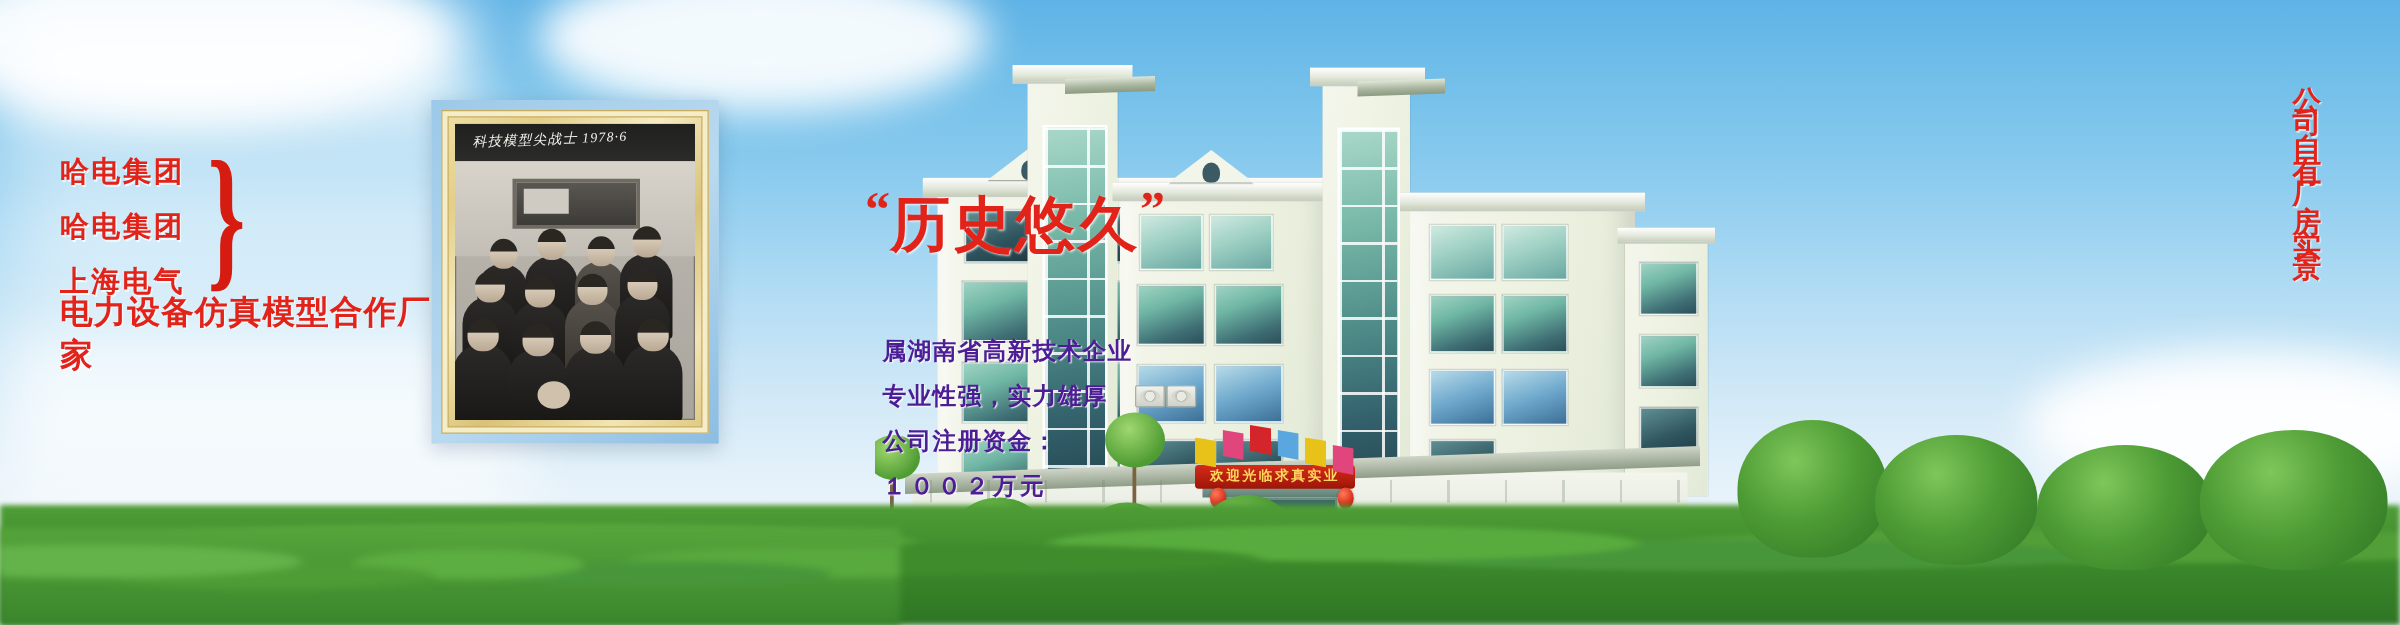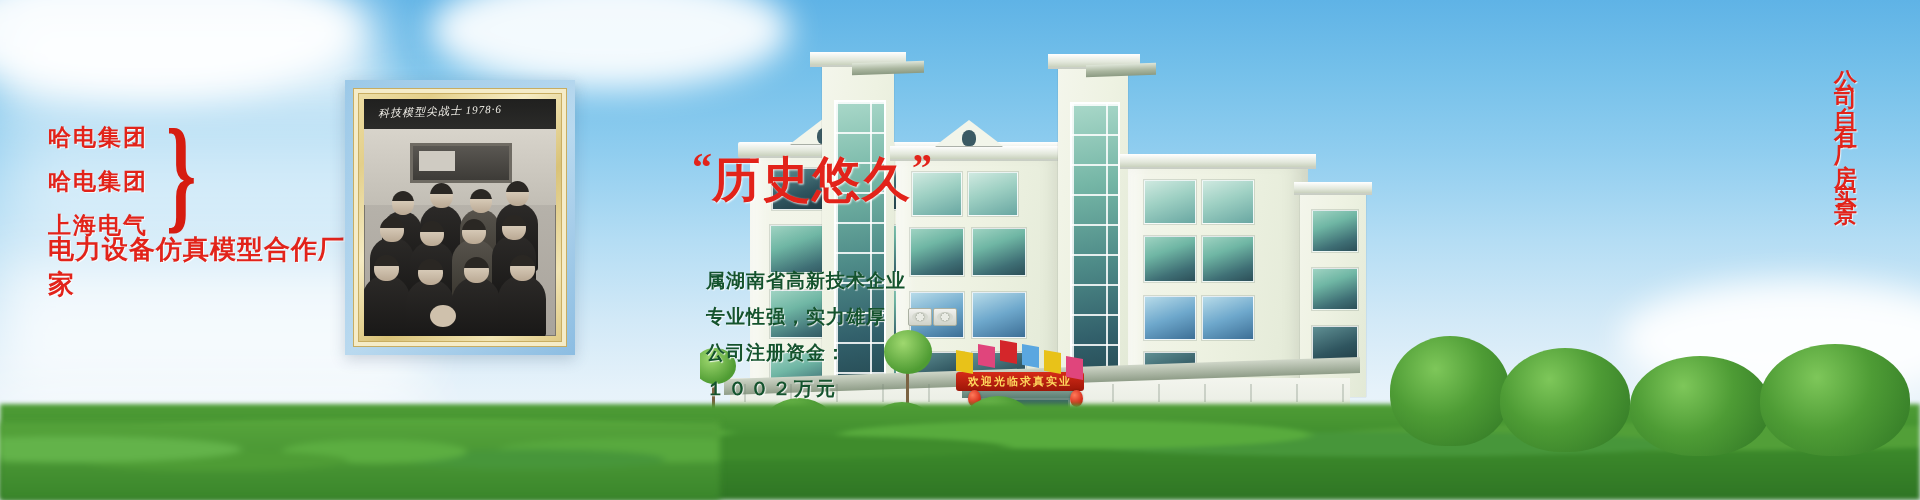--- a/index.html
+++ b/index.html
@@ -294,21 +294,21 @@
   }
   .blue-ribbon{
     position:absolute;left:16px;top:226px;
     background:linear-gradient(180deg,#2e87d6,#1565b0);
     color:#fff;font-size:17px;font-weight:bold;letter-spacing:.5px;
     padding:5px 12px 6px;
     box-shadow:0 1px 3px rgba(0,40,80,.3);
   }
   .fact-line{
     position:absolute;left:22px;
-    color:#14532d;font-size:19px;font-weight:bold;letter-spacing:1px;
+    color:#4c1d95;font-size:19px;font-weight:bold;letter-spacing:1px;
     text-shadow:1px 1px 1px rgba(255,255,255,.85);
     white-space:nowrap;
   }
   .f1{top:268px;}
   .f2{top:304px;}
   .f3{top:340px;}
   .f4{top:376px;letter-spacing:3px;}
 
   
   .right-vert{

